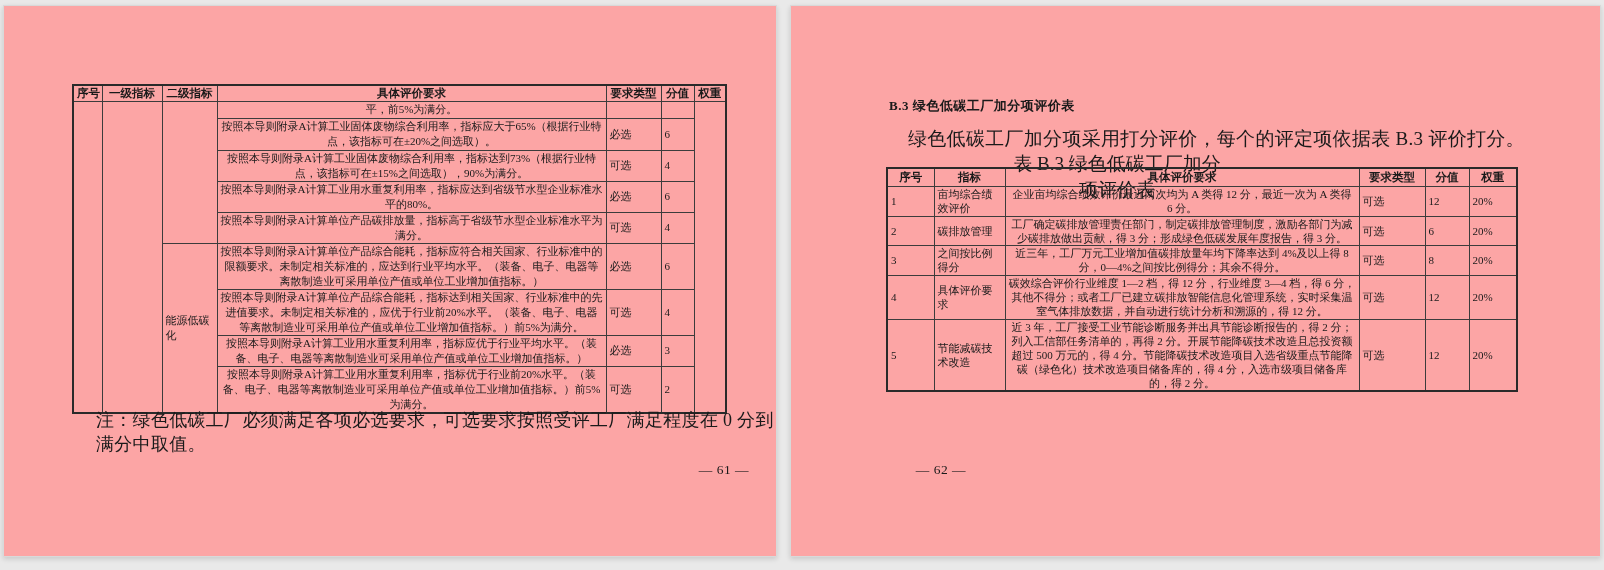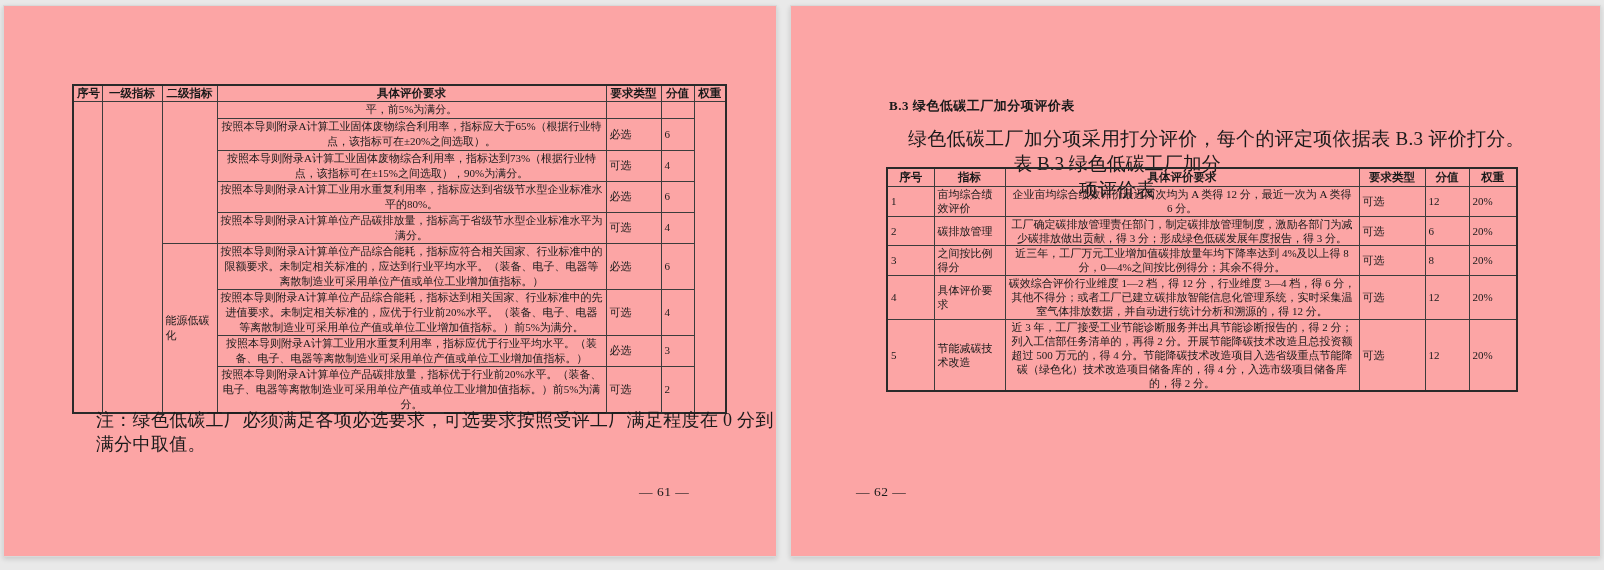--- a/index.html
+++ b/index.html
@@ -33,21 +33,21 @@
   }
   .tbl td.ctr{word-break:normal}
   .tbl td.req{text-align:center}
 
   .left-tbl{left:68px;top:78px;width:653px}
   .right-tbl{left:95px;top:161px;width:630px}
   .right-tbl td{line-height:14px}
 
   .note{position:absolute;left:92px;top:402px;font-size:18px;letter-spacing:.3px}
 
-  .pagenum{position:absolute;top:478px;width:110px;text-align:left;font-size:13.5px;letter-spacing:.5px}
+  .pagenum{position:absolute;top:456px;width:110px;text-align:right;font-size:13.5px;letter-spacing:.5px}
   .pagenum-left{left:635px}
   .pagenum-right{left:65px}
 
   .heading{position:absolute;left:98px;top:91px;font-size:13px;font-weight:bold;letter-spacing:.5px}
   .para{position:absolute;left:117px;top:120px;font-size:19px;letter-spacing:.3px}
   .caption{position:absolute;left:216px;top:145px;width:220px;text-align:center;font-size:19px}
 </style>
 </head>
 <body>
 
@@ -112,21 +112,21 @@
       <td class="req">按照本导则附录A计算单位产品综合能耗，指标达到相关国家、行业标准中的先进值要求。未制定相关标准的，应优于行业前20%水平。（装备、电子、电器等离散制造业可采用单位产值或单位工业增加值指标。）前5%为满分。</td>
       <td class="ctr">可选</td>
       <td class="ctr">4</td>
     </tr>
     <tr style="height:30px">
       <td class="req">按照本导则附录A计算工业用水重复利用率，指标应优于行业平均水平。（装备、电子、电器等离散制造业可采用单位产值或单位工业增加值指标。）</td>
       <td class="ctr">必选</td>
       <td class="ctr">3</td>
     </tr>
     <tr style="height:45px">
-      <td class="req">按照本导则附录A计算单位产品碳排放量，指标优于行业前20%水平。（装备、电子、电器等离散制造业可采用单位产值或单位工业增加值指标。）前5%为满分。</td>
+      <td class="req">按照本导则附录A计算工业用水重复利用率，指标优于行业前20%水平。（装备、电子、电器等离散制造业可采用单位产值或单位工业增加值指标。）前5%为满分。</td>
       <td class="ctr">可选</td>
       <td class="ctr">2</td>
     </tr>
   </tbody>
     </table>
 
   <div class="note">注：绿色低碳工厂必须满足各项必选要求，可选要求按照受评工厂满足程度在 0 分到满分中取值。</div>
   <div class="pagenum pagenum-left">— 61 —</div>
 </div>
 

